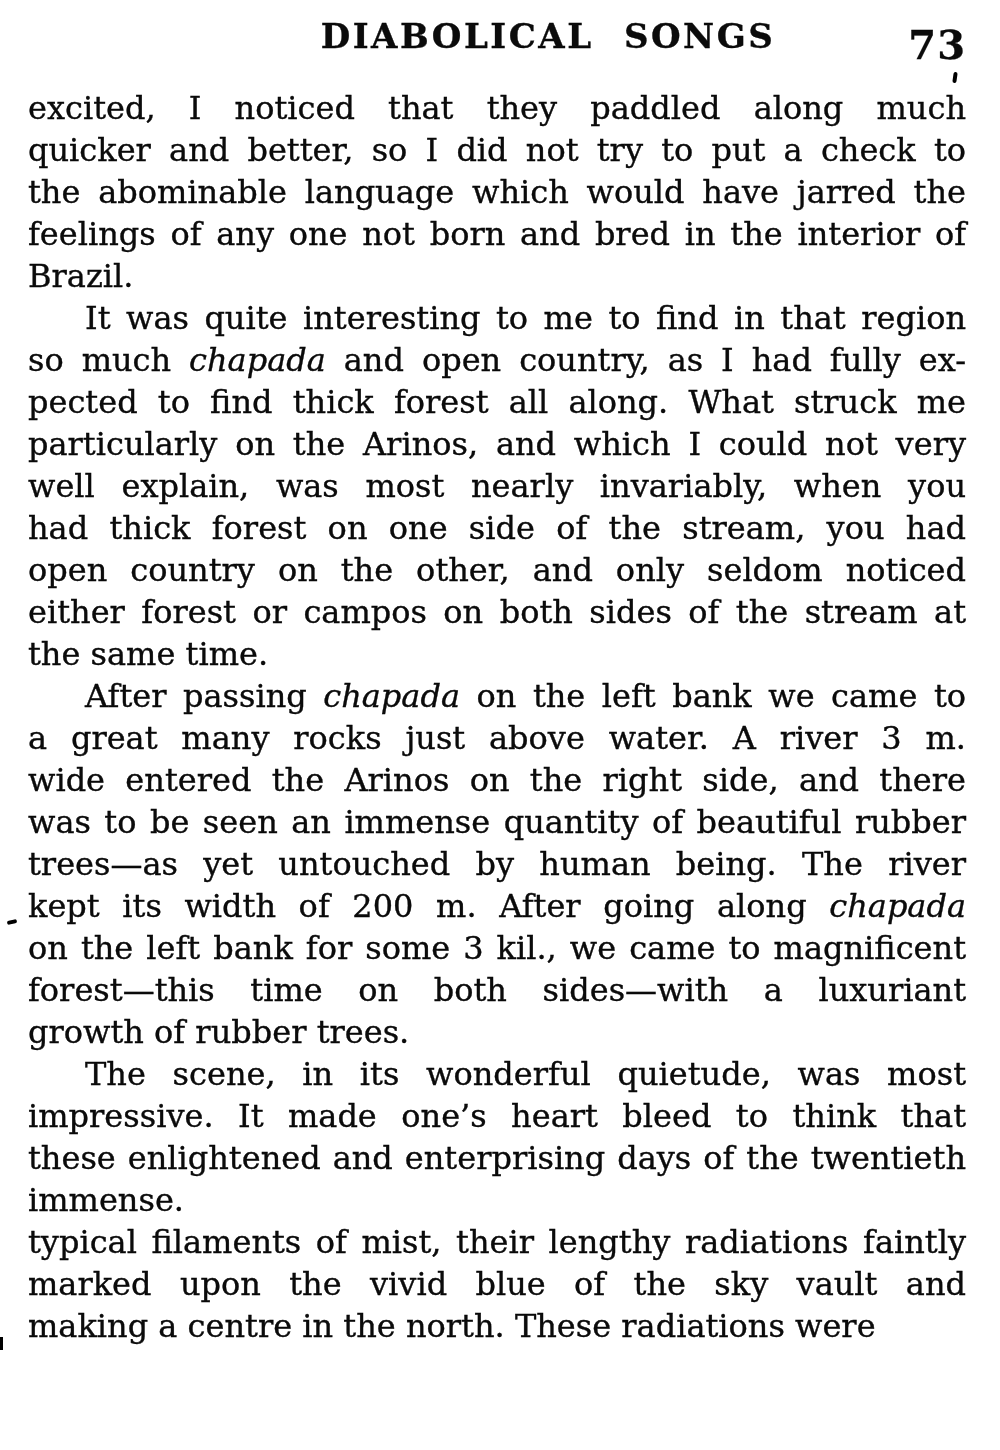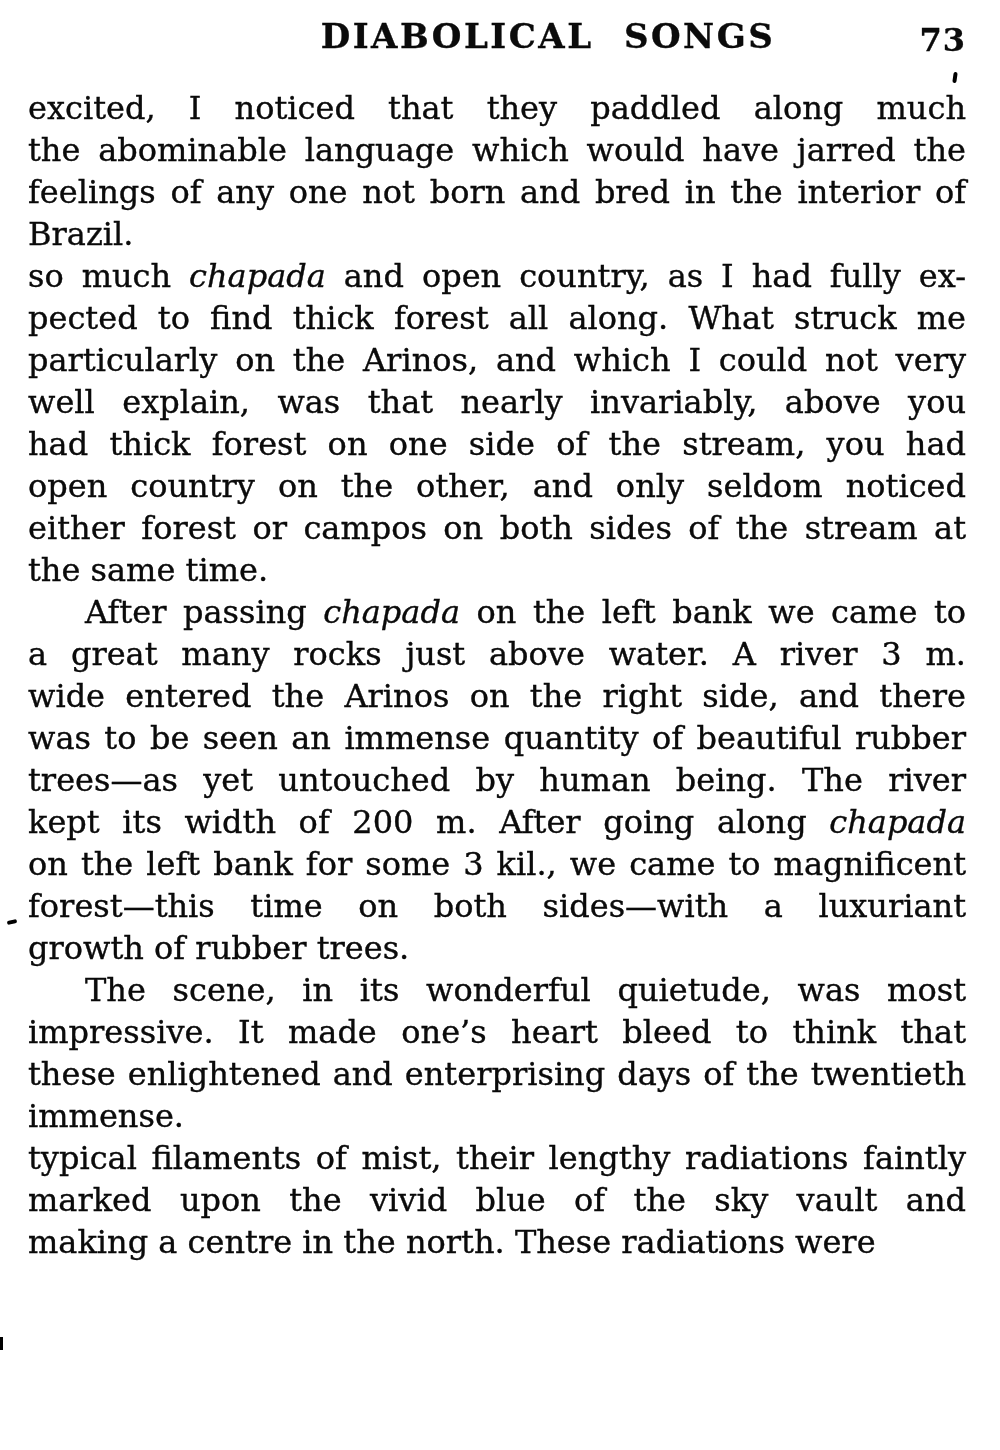--- a/index.html
+++ b/index.html
@@ -21,21 +21,21 @@
     line-height: 40px;
     letter-spacing: 2.5px;
     word-spacing: 16px;
     margin-left: 48px;
     -webkit-text-stroke: 0.3px #000;
   }
   .page-number {
     position: absolute;
     top: 21px; right: 34px;
     font-weight: bold;
-    font-size: 32px;
+    font-size: 40px;
     letter-spacing: 1px;
     -webkit-text-stroke: 0.3px #000;
   }
   .page-body {
     position: absolute;
     top: 87px; left: 28px;
     width: 938px;
   }
   .line {
     font-size: 32px;
@@ -62,27 +62,29 @@
 </style>
 </head>
 <body>
 
 <div class="running-header">DIABOLICAL SONGS</div>
 
 <div class="page-number">73</div>
 
 <div class="page-body">
     <div class="line"><span>excited, I noticed that they paddled along much</span></div>
+    <div class="line"><span>quicker and better, so I did not try to put a check to</span></div>
     <div class="line"><span>the abominable language which would have jarred the</span></div>
     <div class="line"><span>feelings of any one not born and bred in the interior of</span></div>
     <div class="line last"><span>Brazil.</span></div>
+    <div class="line indent"><span>It was quite interesting to me to find in that region</span></div>
     <div class="line"><span>so much </span><i>chapada</i><span> and open country, as I had fully ex-</span></div>
     <div class="line"><span>pected to find thick forest all along. What struck me</span></div>
     <div class="line"><span>particularly on the Arinos, and which I could not very</span></div>
-    <div class="line"><span>well explain, was that nearly invariably, above you</span></div>
+    <div class="line"><span>well explain, was most nearly invariably, when you</span></div>
     <div class="line"><span>had thick forest on one side of the stream, you had</span></div>
     <div class="line"><span>open country on the other, and only seldom noticed</span></div>
     <div class="line"><span>either forest or campos on both sides of the stream at</span></div>
     <div class="line last"><span>the same time.</span></div>
     <div class="line indent"><span>After passing </span><i>chapada</i><span> on the left bank we came to</span></div>
     <div class="line"><span>a great many rocks just above water. A river 3 m.</span></div>
     <div class="line"><span>wide entered the Arinos on the right side, and there</span></div>
     <div class="line"><span>was to be seen an immense quantity of beautiful rubber</span></div>
     <div class="line"><span>trees—as yet untouched by human being. The river</span></div>
     <div class="line"><span>kept its width of 200 m. After going along </span><i>chapada</i></div>

